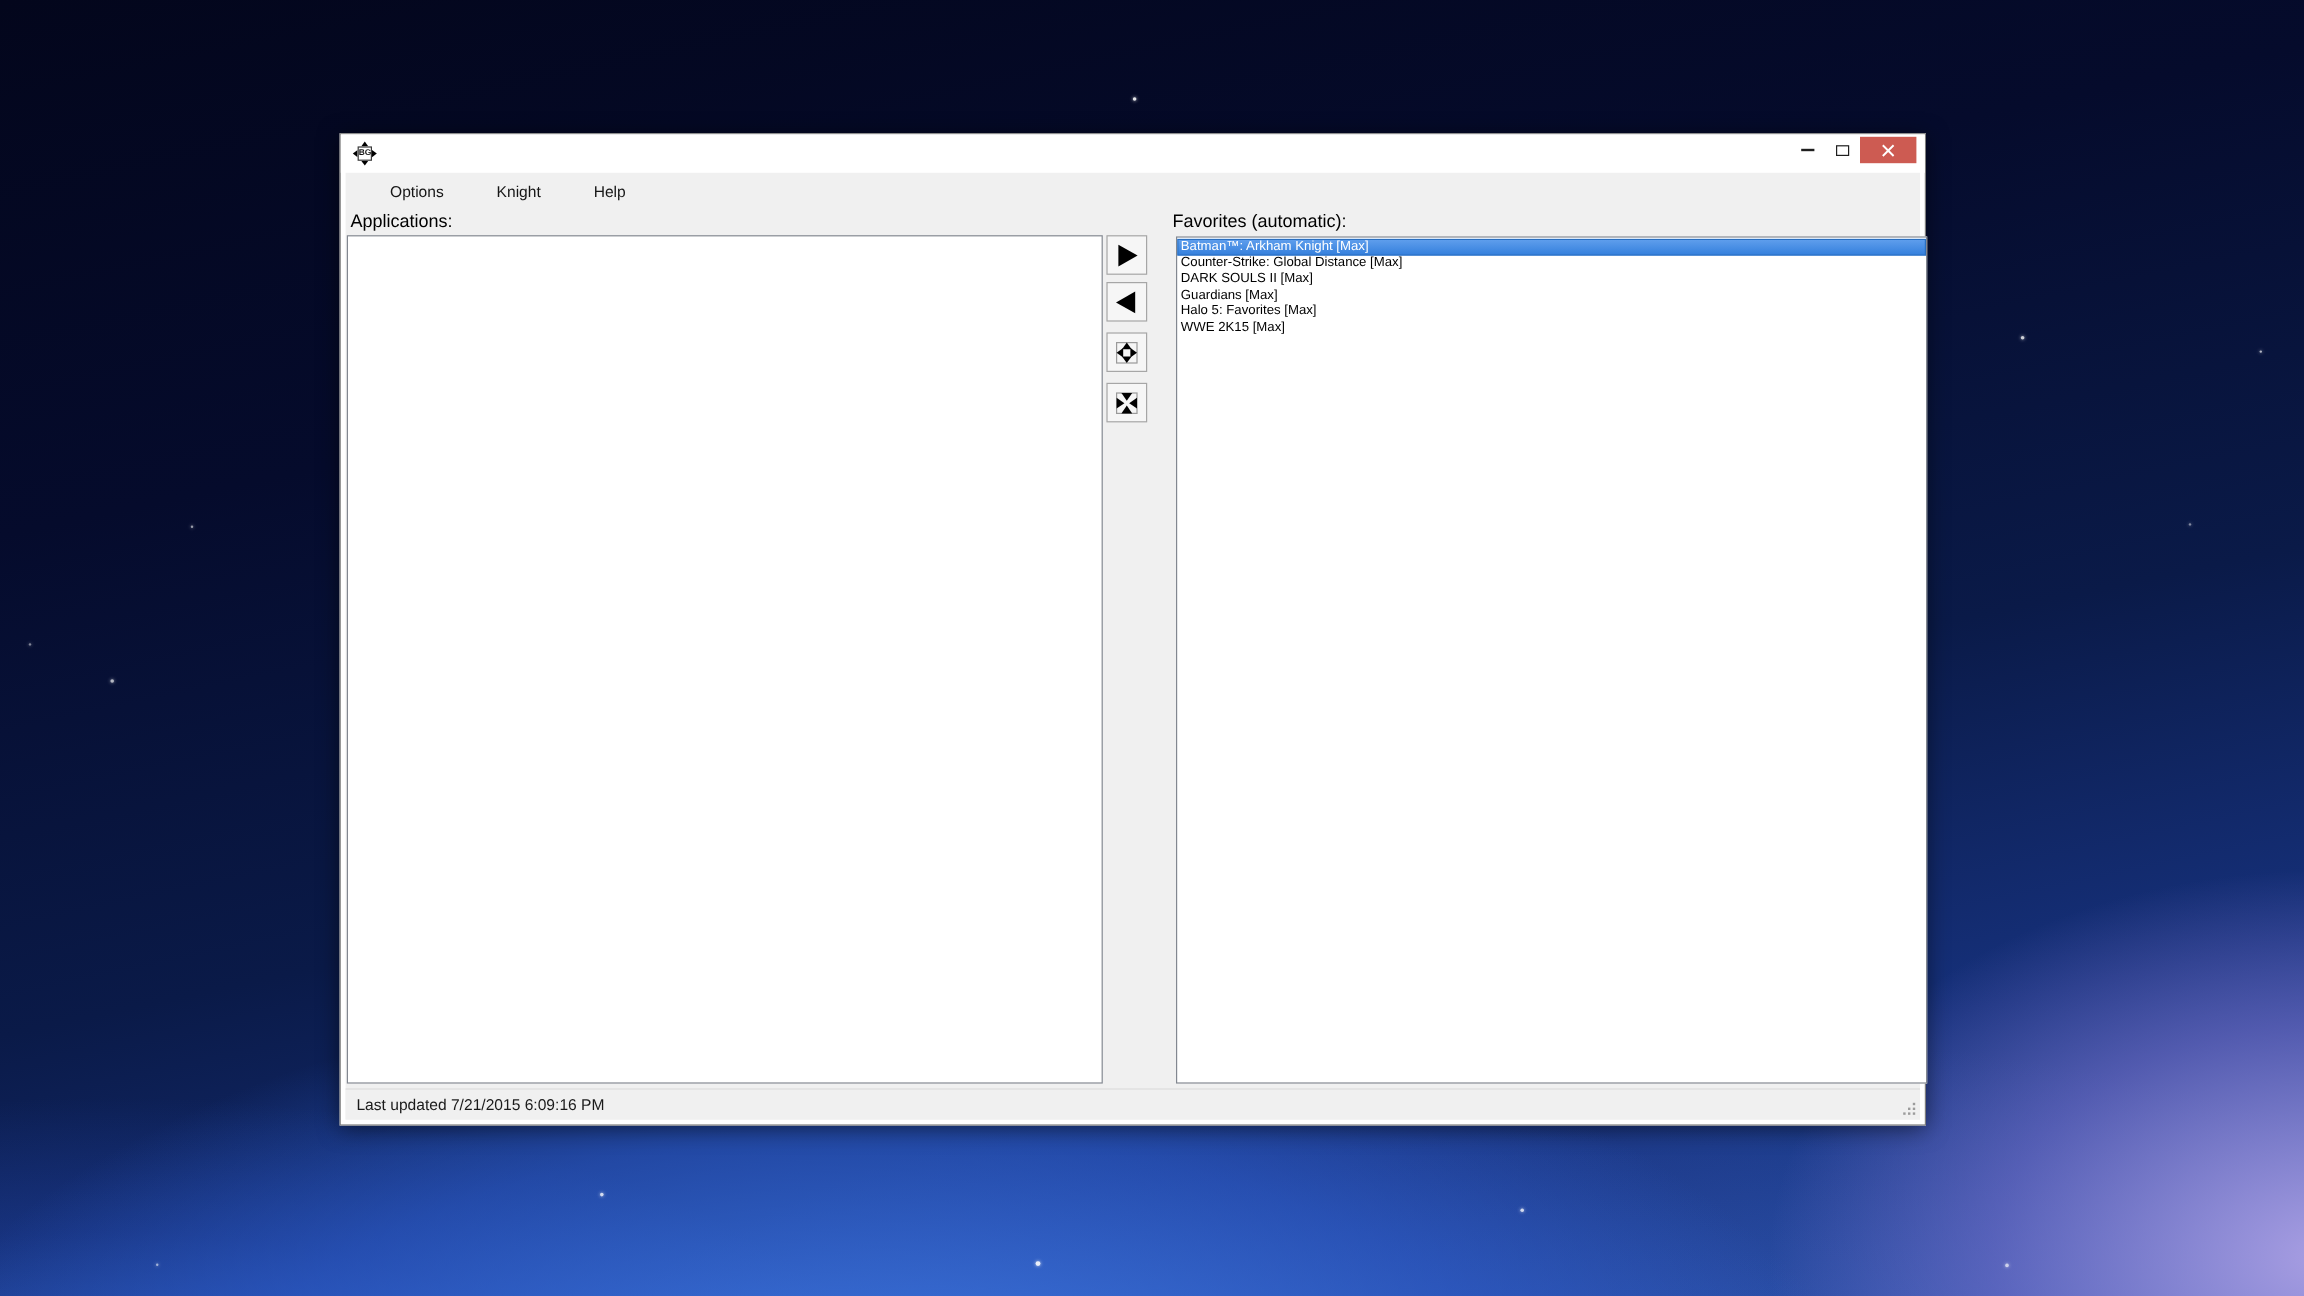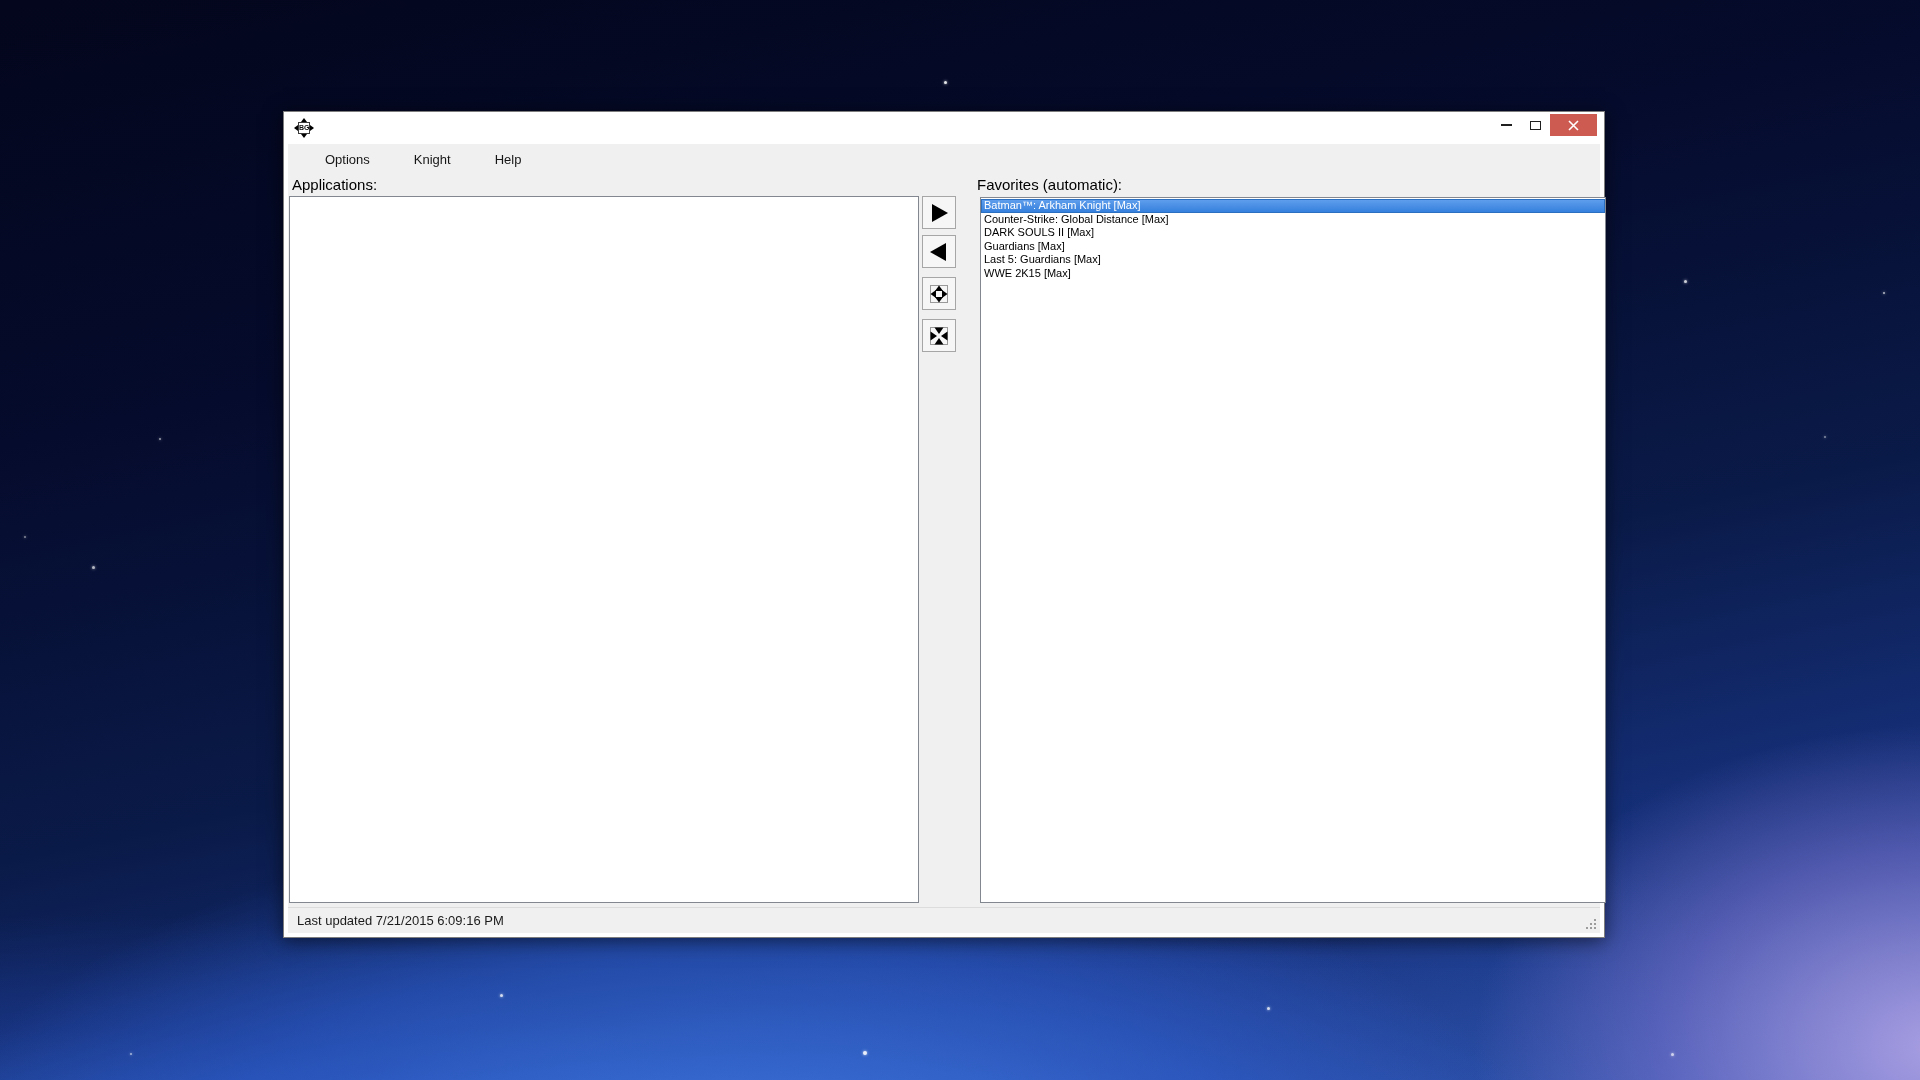--- a/index.html
+++ b/index.html
@@ -174,21 +174,21 @@
         <polygon points="10,12 3.5,7.5 3.5,16.5" fill="#000"></polygon>
         <polygon points="14,12 20.5,7.5 20.5,16.5" fill="#000"></polygon>
       </svg>
     </button>
 
     <div class="listbox lb-favs">
         <div class="lb-row selected">Batman™: Arkham Knight [Max]</div>
         <div class="lb-row">Counter-Strike: Global Distance [Max]</div>
         <div class="lb-row">DARK SOULS II [Max]</div>
         <div class="lb-row">Guardians [Max]</div>
-        <div class="lb-row">Last 5: Guardians [Max]</div>
+        <div class="lb-row">Halo 5: Favorites [Max]</div>
         <div class="lb-row">WWE 2K15 [Max]</div>
       </div>
 
     <div class="statusbar">
       <span>Last updated 7/21/2015 6:09:16 PM</span>
       <svg class="grip" width="14" height="14" viewBox="0 0 14 14">
         <rect x="10" y="2" width="2" height="2" fill="#9c9c9c"></rect>
         <rect x="10" y="6" width="2" height="2" fill="#9c9c9c"></rect>
         <rect x="6" y="6" width="2" height="2" fill="#9c9c9c"></rect>
         <rect x="10" y="10" width="2" height="2" fill="#9c9c9c"></rect>

